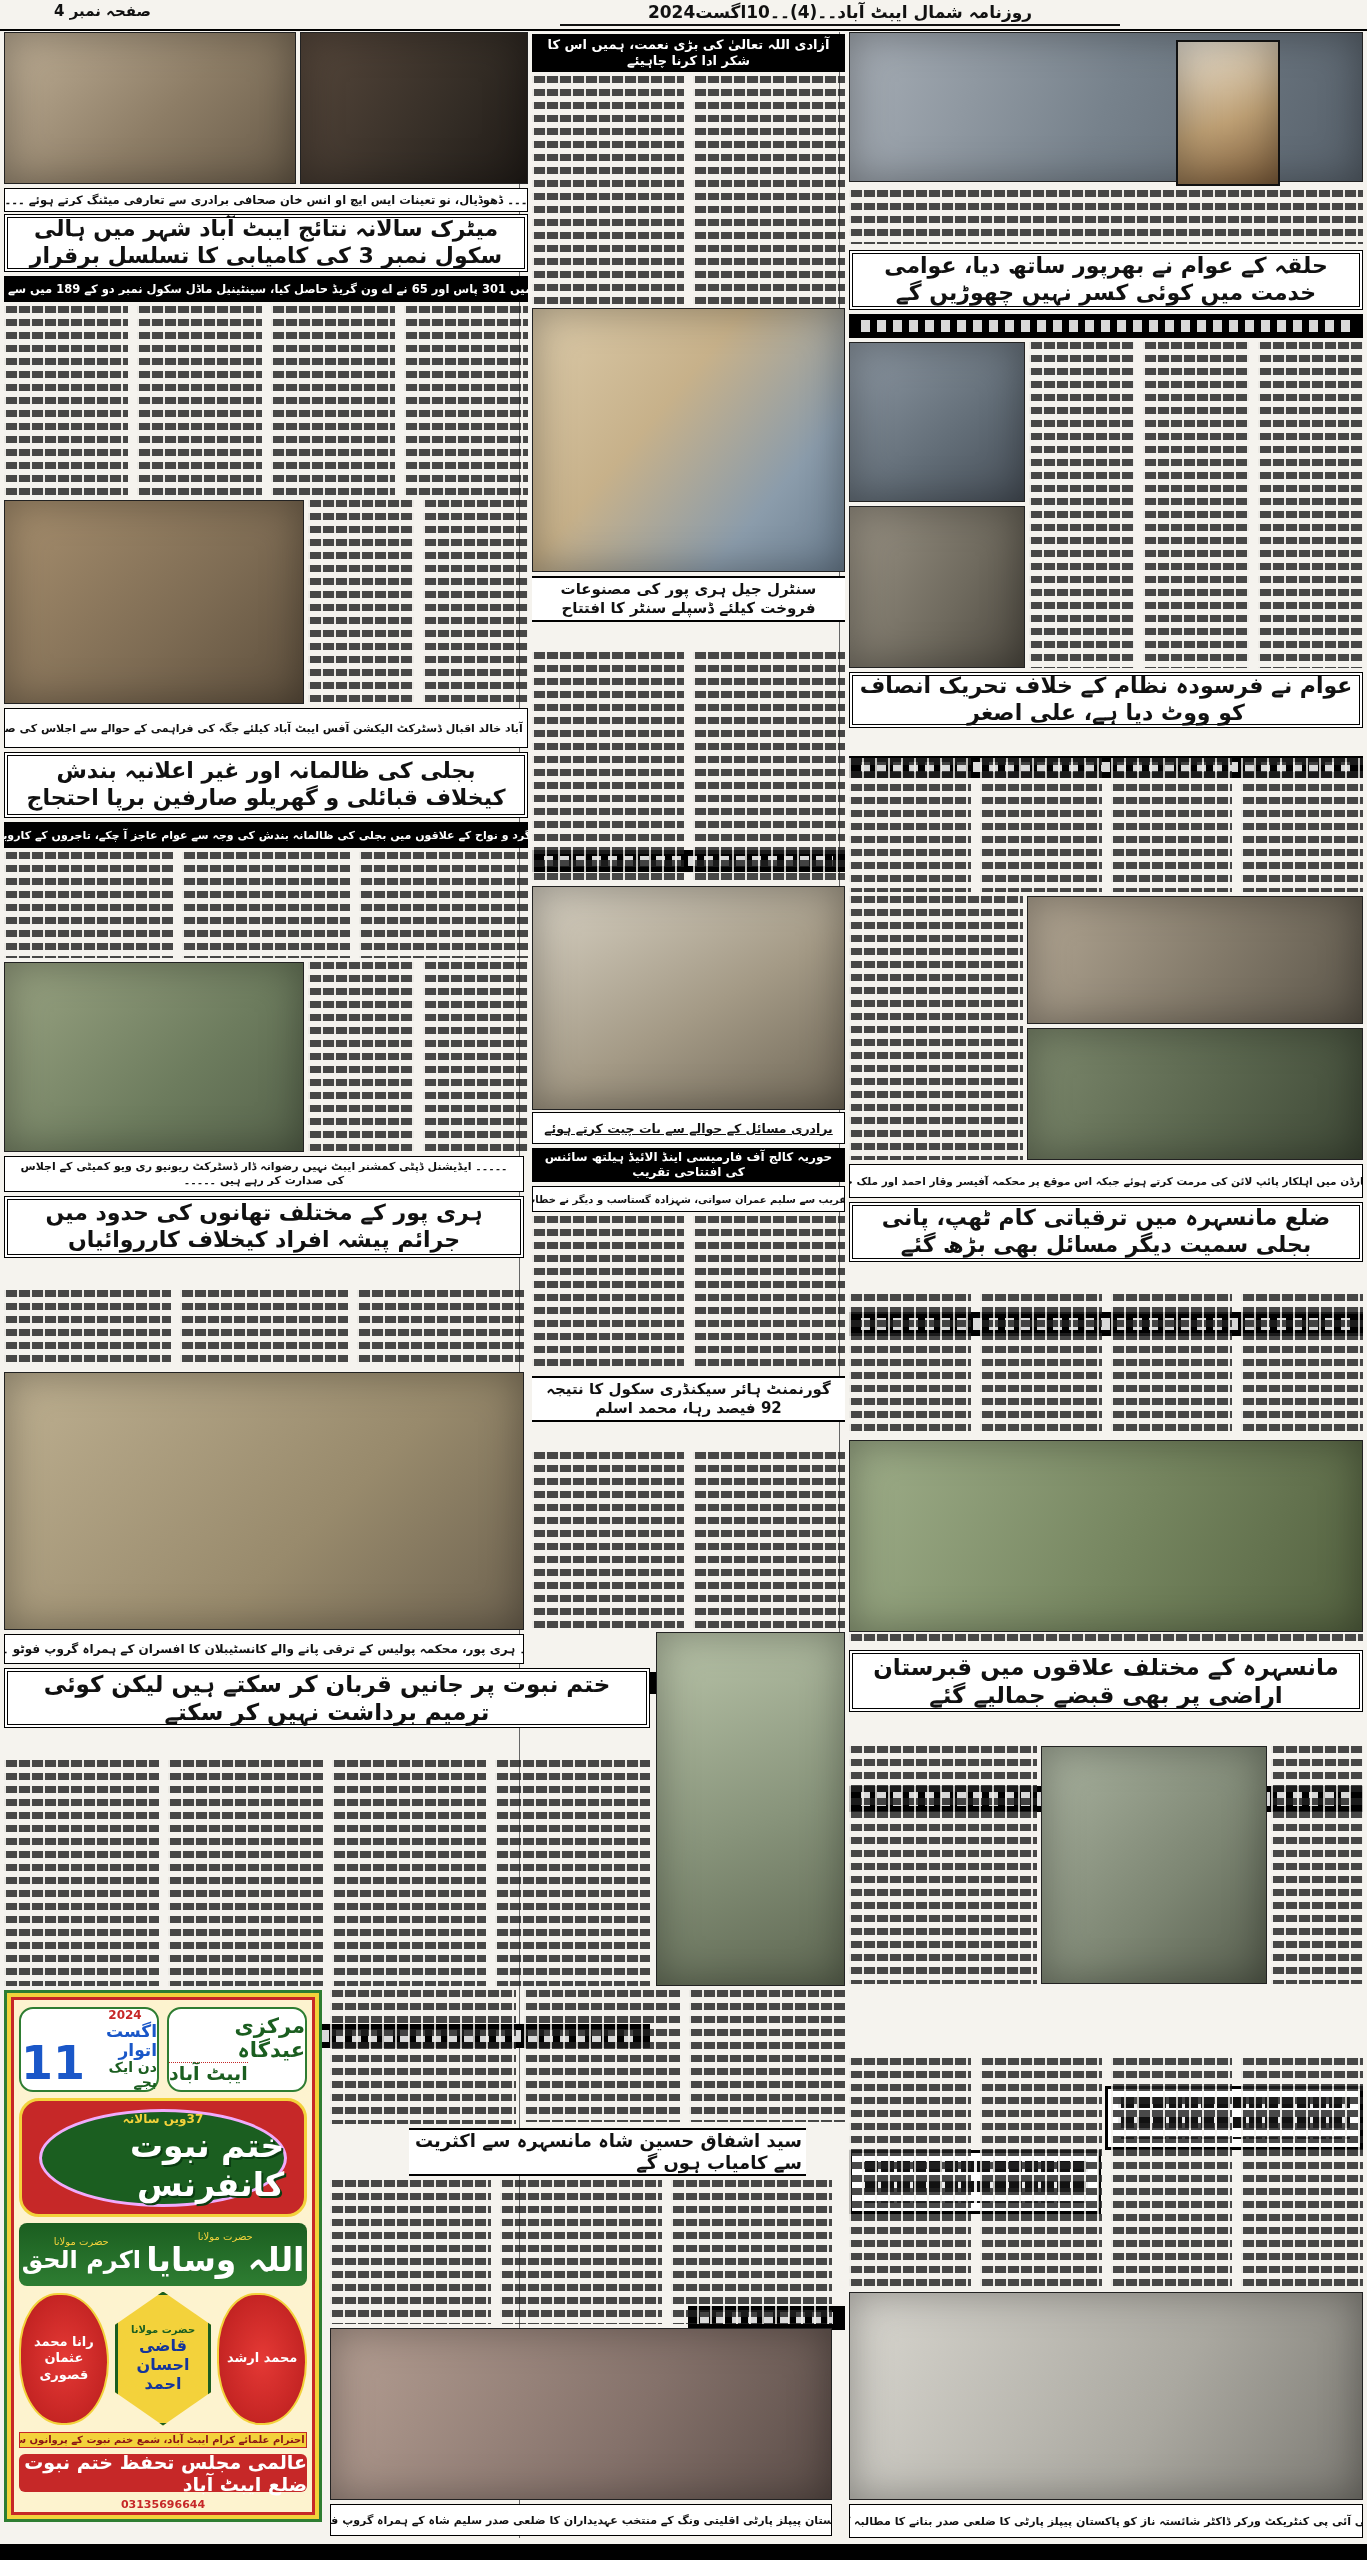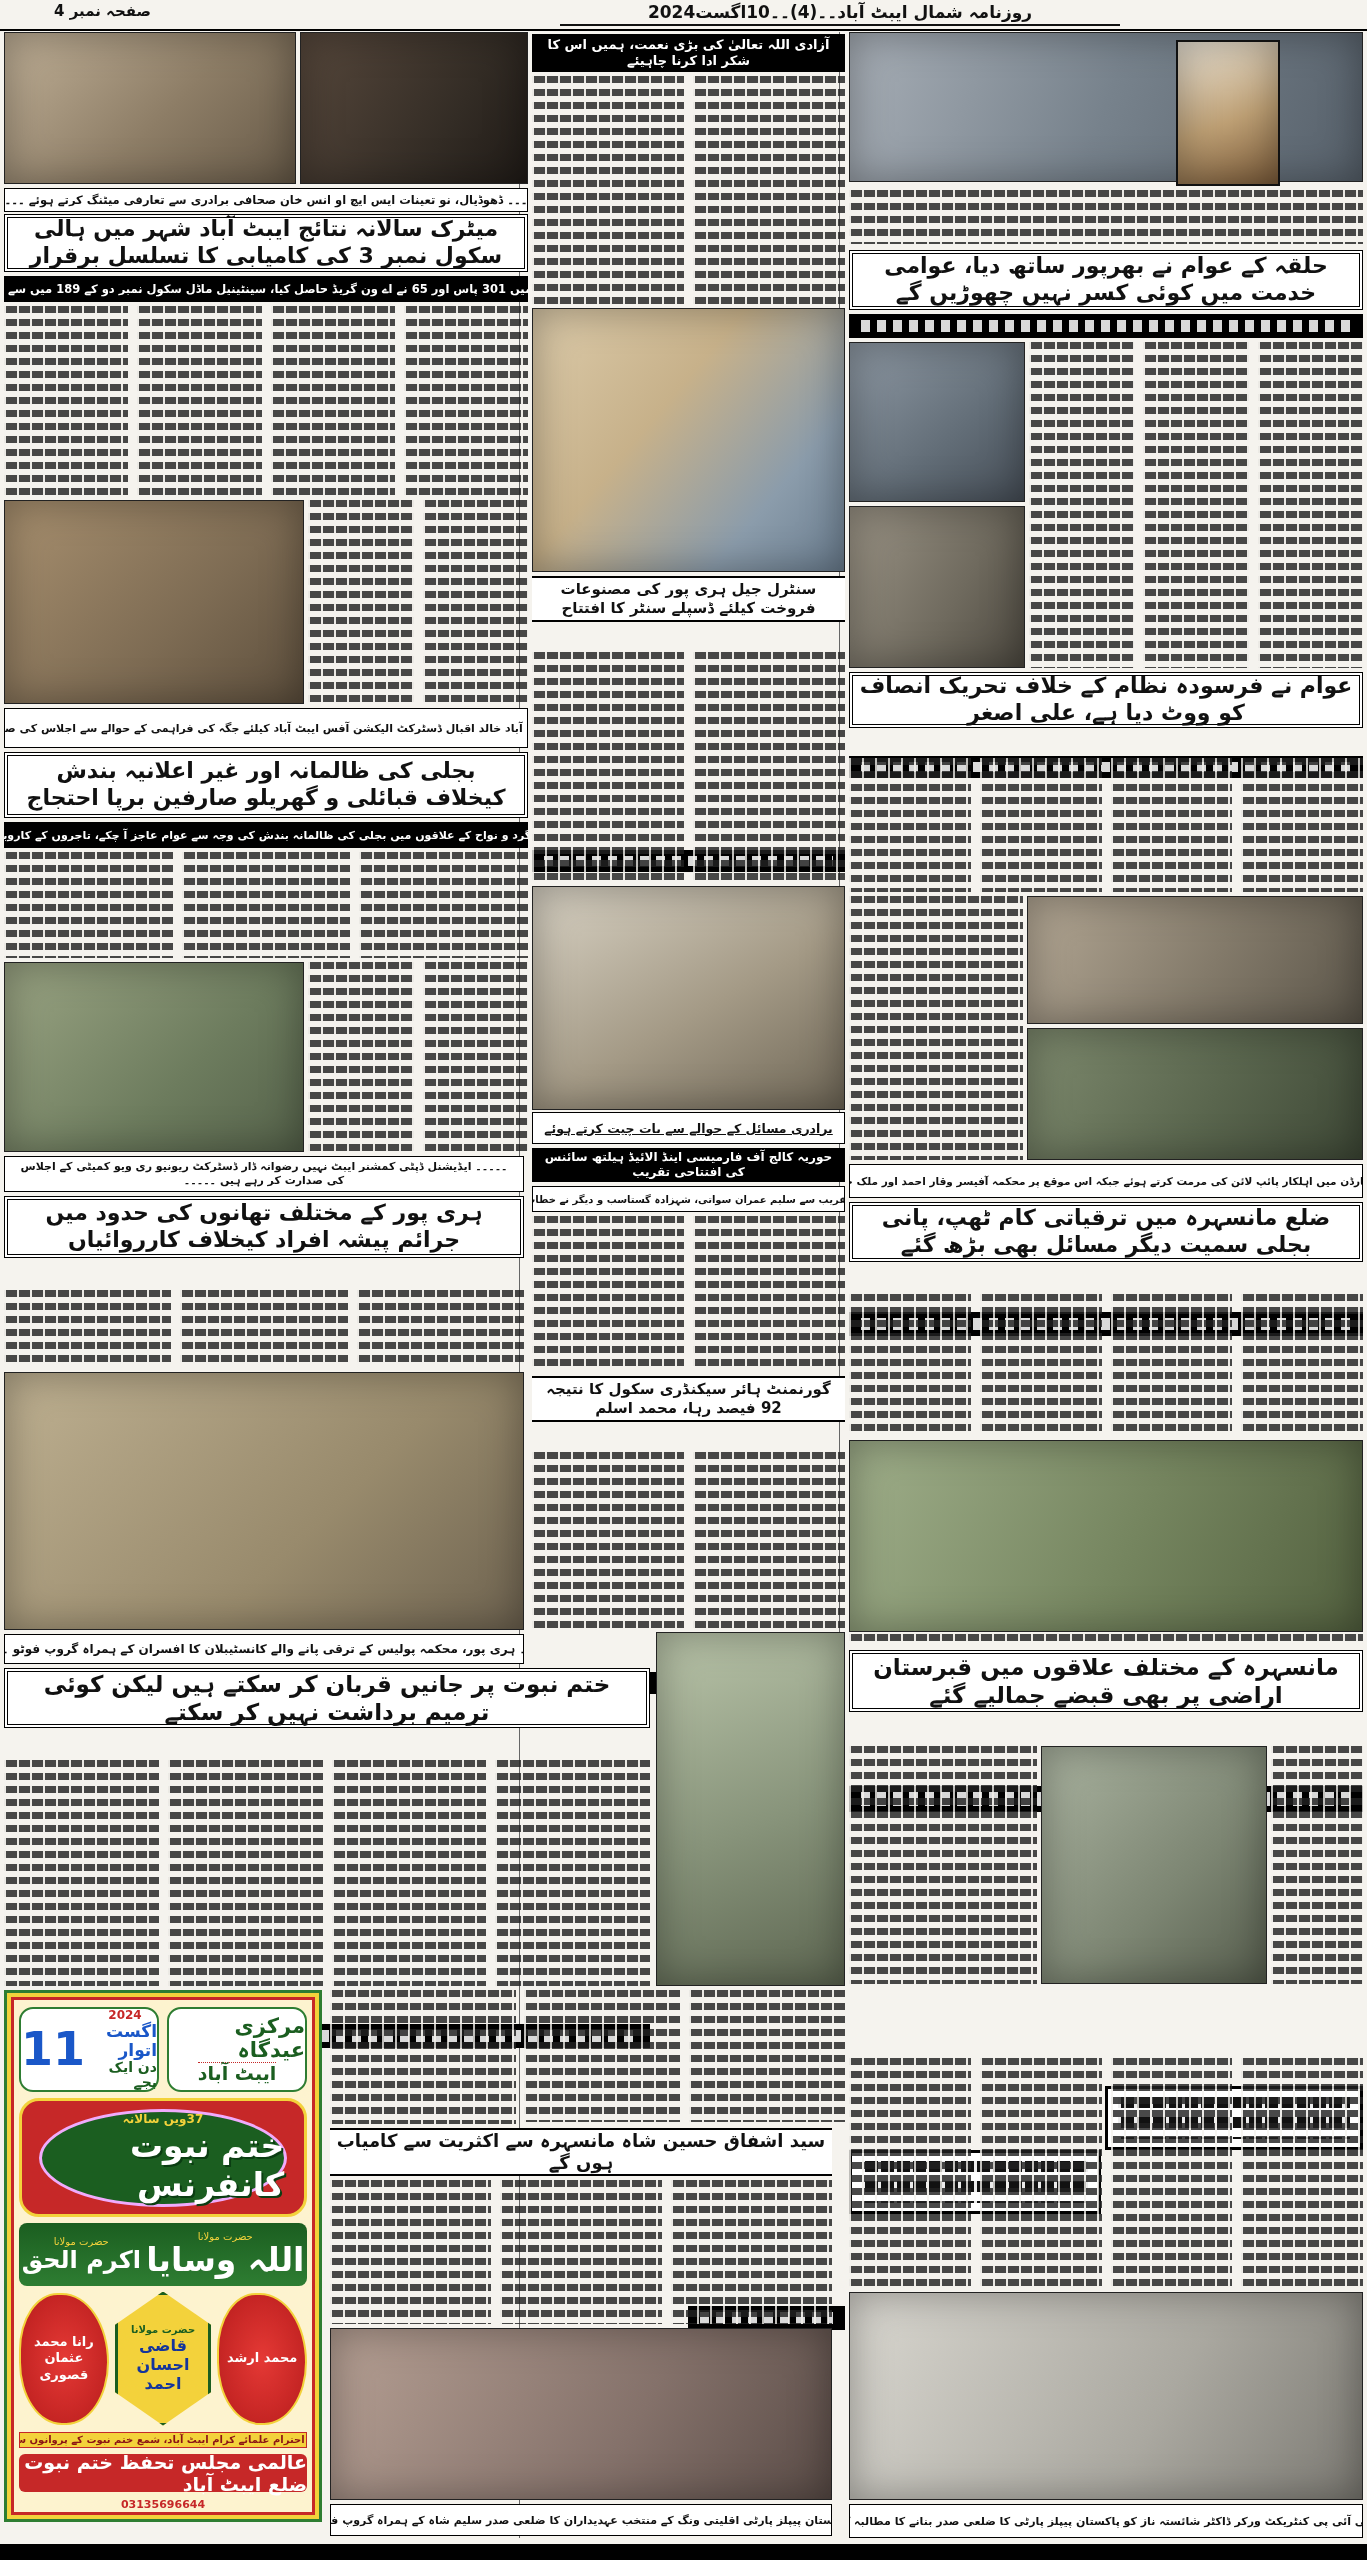--- a/index.html
+++ b/index.html
@@ -62,21 +62,21 @@
   .p-ppp{background:linear-gradient(120deg,#b59f93,#84716a 60%,#5a4c47);}
   .p-white{background:linear-gradient(120deg,#d9d7d0,#aaa8a0 60%,#7c7a73);}
   .vrule{background:#666;width:1px;}
   .hrule{background:#000;}
   
   .ad{border:3px solid #2e7d32;background:#fdf3cf;
       box-shadow:inset 0 0 0 4px #f3d23b, inset 0 0 0 7px #c62828, inset 0 0 0 10px #fdf3cf;
       display:flex;flex-direction:column;gap:6px;padding:14px 12px 8px;overflow:hidden;}
   .ad-row1{display:flex;gap:8px;height:86px;}
   .ad-box{flex:1;background:#fff;border:2px solid #2e7d32;border-radius:14px;
-      display:flex;flex-direction:column;align-items:center;justify-content:center;line-height:1.15;}
+      display:flex;flex-direction:column;align-items:flex-end;justify-content:center;line-height:1.15;}
   .ad-venue1{color:#1b5e20;font-weight:bold;font-size:21px;}
   .ad-venue2{color:#1b5e20;font-weight:bold;font-size:19px;border-top:1px dotted #c62828;}
   .ad-datebox{flex-direction:row;gap:8px;}
   .ad-day{color:#1a57c8;font-weight:bold;font-size:46px;}
   .ad-date-stack{display:flex;flex-direction:column;align-items:center;line-height:1.1;}
   .ad-year{color:#c62828;font-weight:bold;font-size:12px;}
   .ad-month{color:#1a57c8;font-weight:bold;font-size:17px;}
   .ad-time{color:#1b5e20;font-weight:bold;font-size:14px;}
   .ad-main{height:188px;background:#c62828;border-radius:20px;border:3px solid #f3d23b;
       display:flex;align-items:center;justify-content:center;position:relative;}
@@ -255,21 +255,21 @@
 
   <div class="abs cols" style="right:522px;top:1990px;width:321px;height:132px;">
     <div class="sim-col"></div>
       <div class="sim-col"></div>
   </div>
   <div class="abs sim-bar" style="right:522px;top:1990px;width:157px;height:24px;"></div>
   <div class="abs cols" style="right:851px;top:1990px;width:186px;height:134px;">
     <div class="sim-col"></div>
   </div>
   <div class="abs sim-bar" style="right:851px;top:1990px;width:186px;height:24px;"></div>
-  <div class="abs hl-plain" style="right:535px;top:2128px;width:502px;height:48px;font-size:18px;">سید اشفاق حسین شاہ مانسہرہ سے اکثریت سے کامیاب ہوں گے</div>
+  <div class="abs hl-plain" style="right:561px;top:2128px;width:397px;height:48px;font-size:18px;text-align:right;">سید اشفاق حسین شاہ مانسہرہ سے اکثریت سے کامیاب ہوں گے</div>
   <div class="abs cols" style="right:535px;top:2180px;width:502px;height:144px;">
     <div class="sim-col"></div>
       <div class="sim-col"></div>
       <div class="sim-col"></div>
   </div>
   <div class="abs photo p-ppp" style="right:535px;top:2328px;width:502px;height:172px;"></div>
   <div class="abs caption" style="right:535px;top:2504px;width:502px;height:32px;font-size:11px;">۔۔۔۔۔ پاکستان پیپلز پارٹی اقلیتی ونگ کے منتخب عہدیداران کا ضلعی صدر سلیم شاہ کے ہمراہ گروپ فوٹو ۔۔۔۔۔</div>
 
   <div class="abs ad" style="right:1045px;top:1990px;width:318px;height:532px;">
     <div class="ad-row1">

